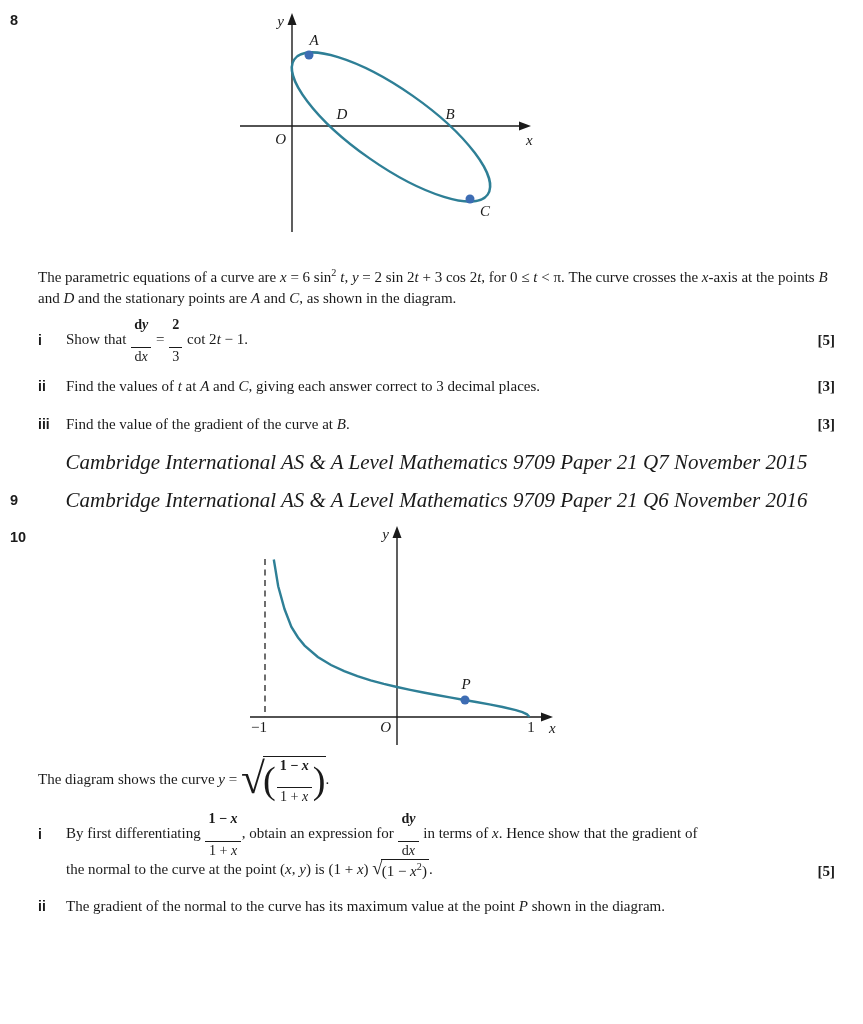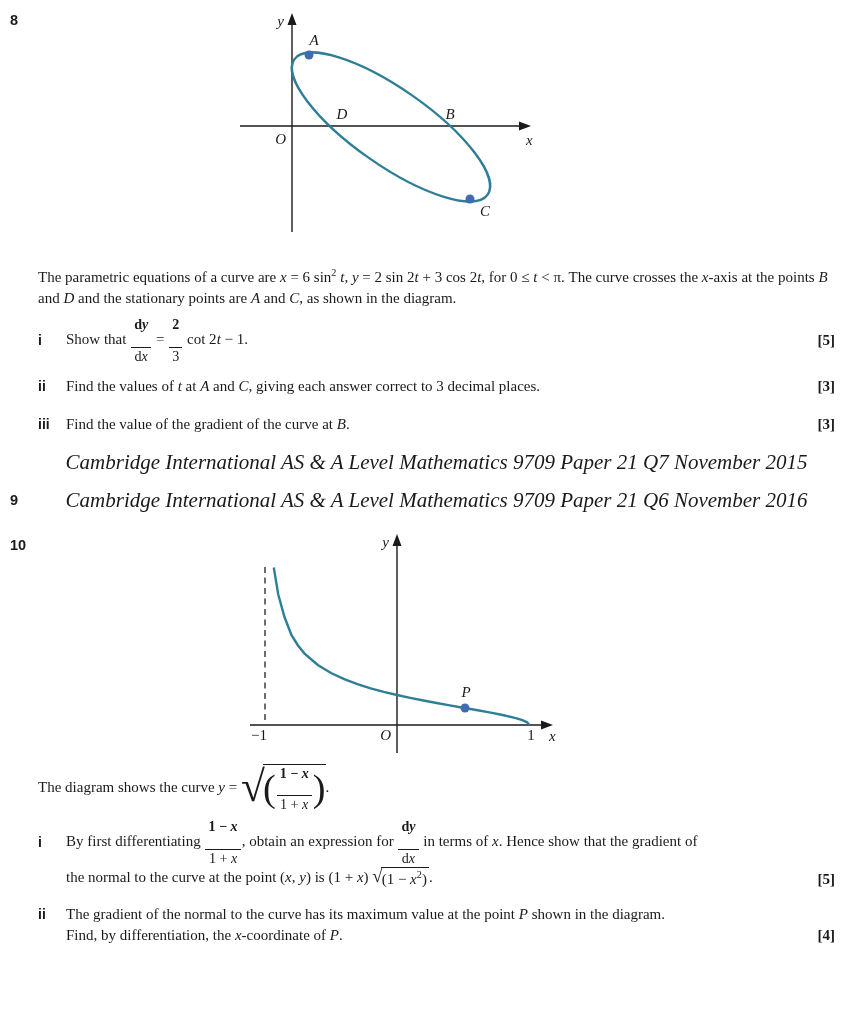--- a/index.html
+++ b/index.html
@@ -53,21 +53,21 @@
   .sqrt.big .vinc{padding:1px 0 0 0;}
   .bigparen{font-size:2.55em;font-weight:400;vertical-align:middle;line-height:1;display:inline-block;transform:translateY(-1px);}
   
   .sp-introq8{margin-top:23px;}
   .sp-p1{margin-top:8px;}
   .sp-p2{margin-top:11px;}
   .sp-p3{margin-top:17px;}
   .sp-attr1{margin-top:17px;}
   .sp-q9{margin-top:8px;}
   .sp-attr2{margin-top:17px;}
-  .sp-d2{margin-top:16px;}
+  .sp-d2{margin-top:8px;}
   .sp-introq10{margin-top:3px;}
   .sp-q10p1{margin-top:6px;}
   .sp-q10p2{margin-top:14px;}
   .sp-attr3{margin-top:40px;}
 </style>
 </head>
 <body>
 
 <div class="page">
 
@@ -159,20 +159,16 @@
     </div>
     <div class="cont-line" style="padding-left:28px;">
       <span class="ptext">the normal to the curve at the point (<i>x</i>, <i>y</i>) is (1 + <i>x</i>) <span class="sqrt"><span class="rad">√</span><span class="vinc">(1 − <i>x</i><sup>2</sup>)</span></span>.</span>
       <span class="marks">[5]</span>
     </div>
 
     <div class="part sp-q10p2">
       <span class="plabel">ii</span>
       <span class="ptext">The gradient of the normal to the curve has its maximum value at the point <i>P</i> shown in the diagram.</span>
     </div>
-    <div class="cont-line" style="padding-left:28px;">
-      <span class="ptext">Find, by differentiation, the <i>x</i>-coordinate of <i>P</i>.</span>
-      <span class="marks">[4]</span>
-    </div>
 
   </section>
 
 </div>
 
 </body></html>

